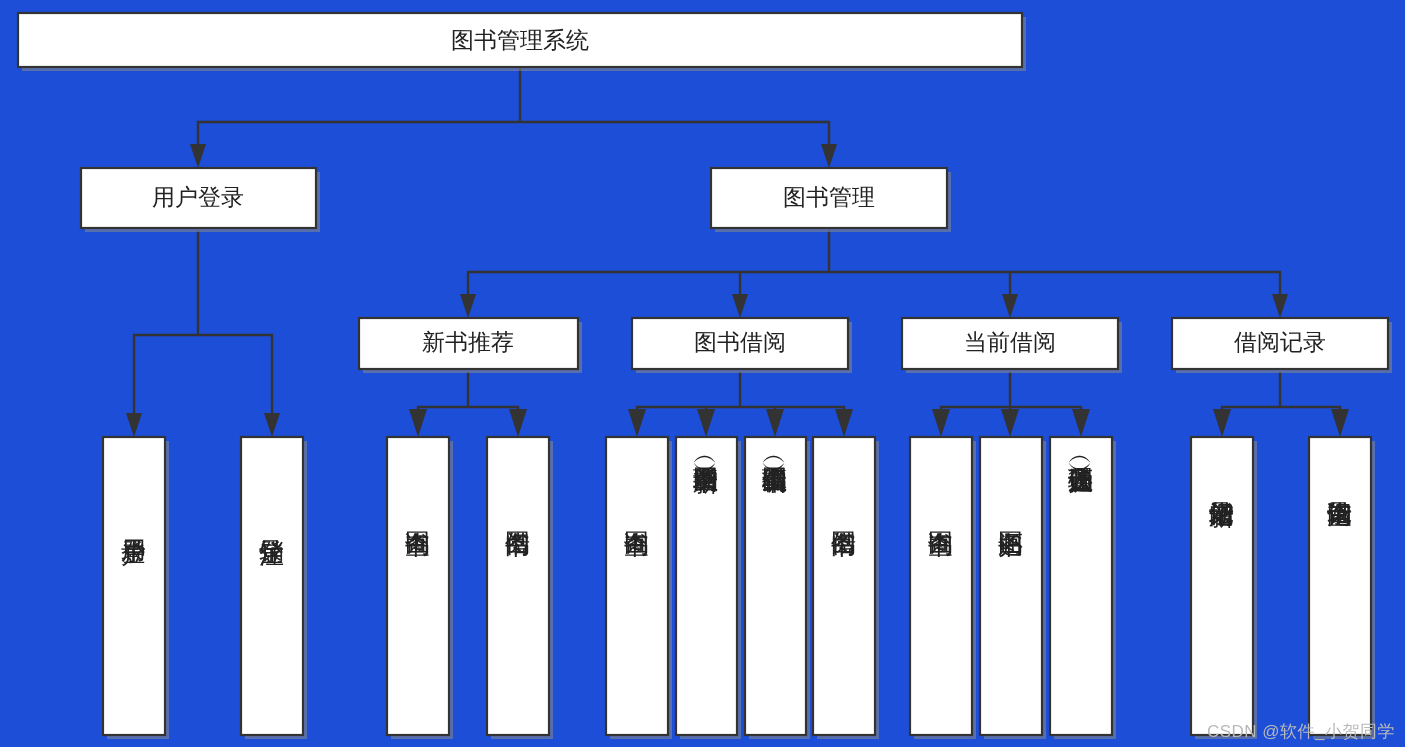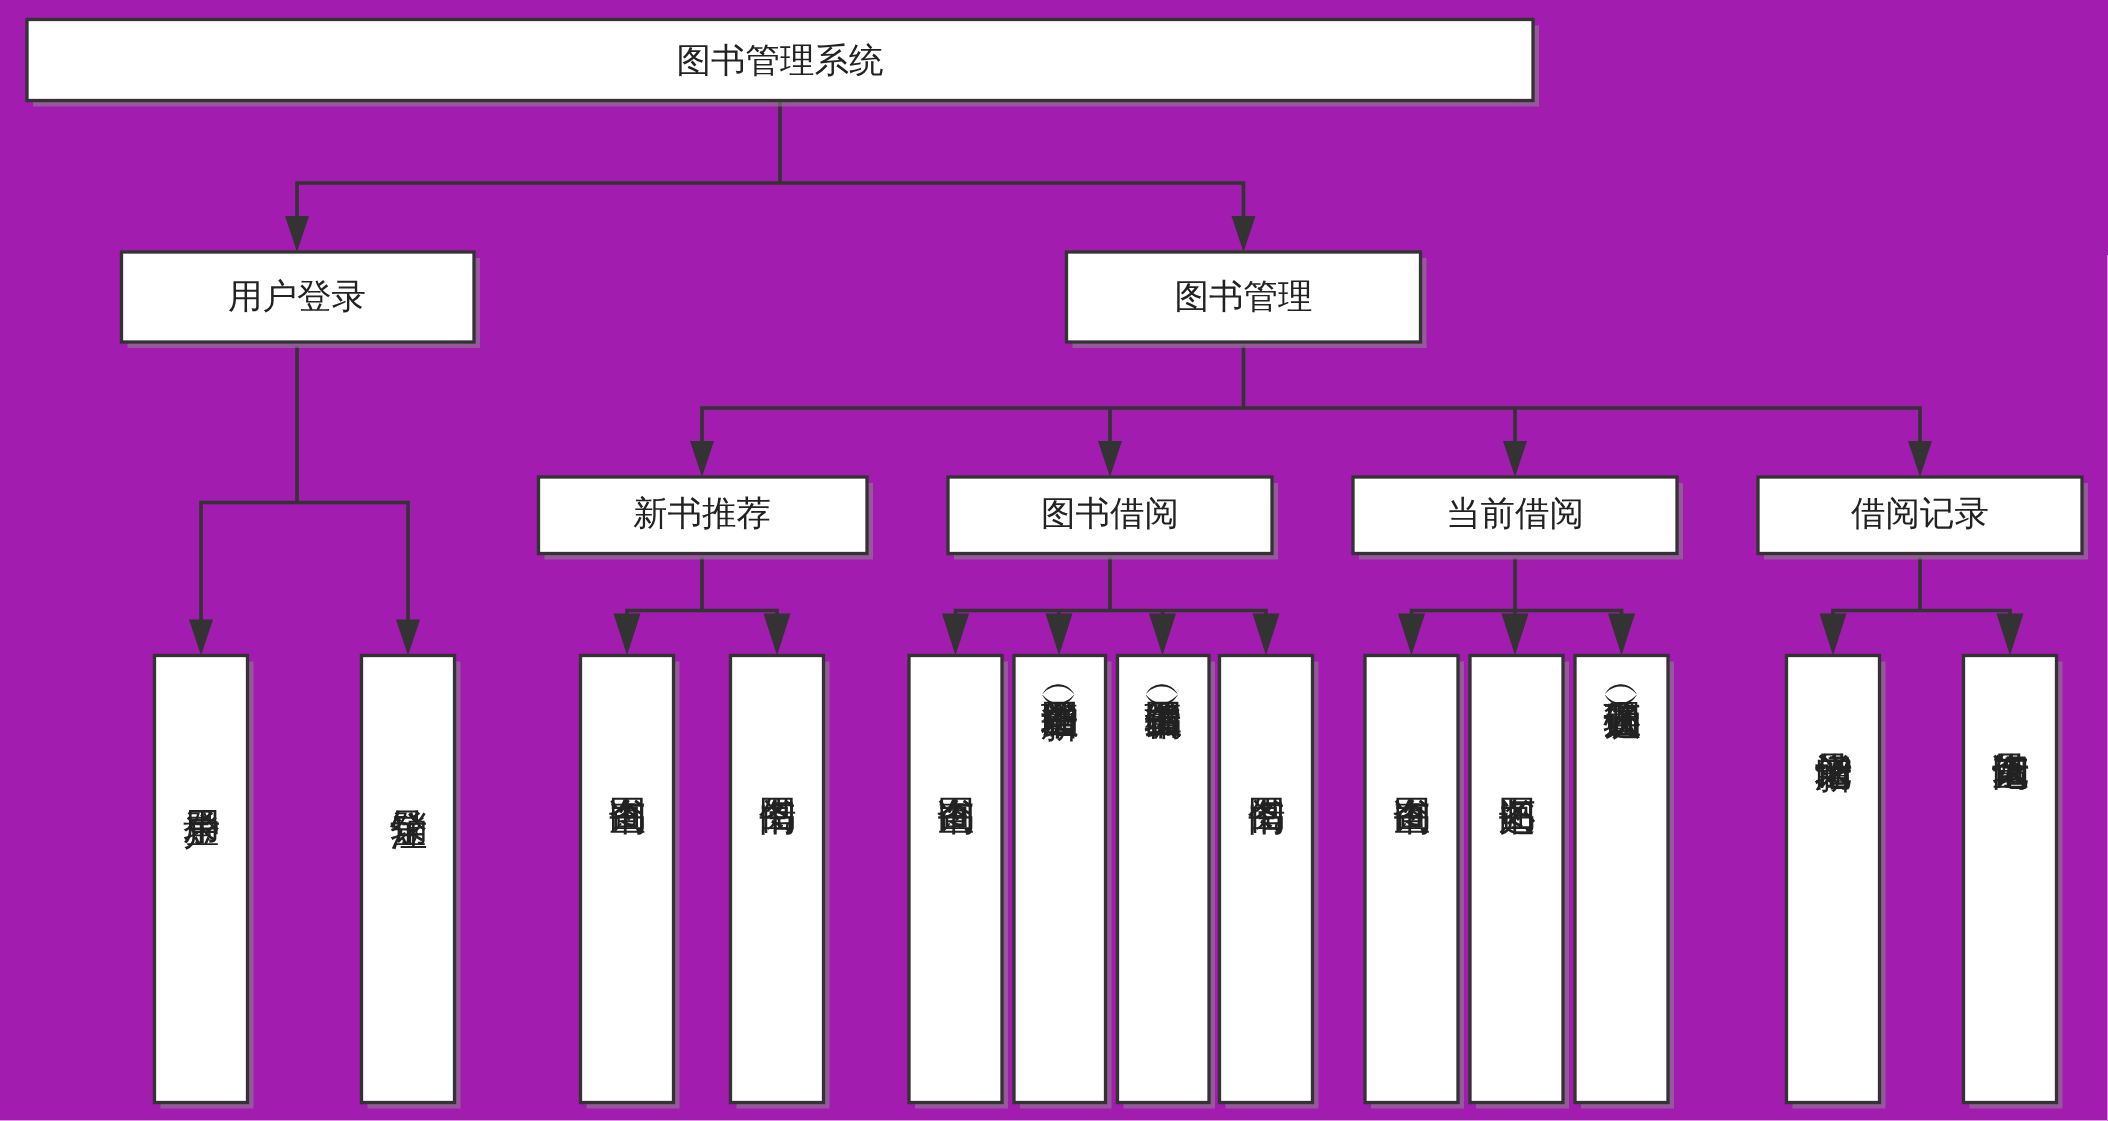--- a/index.html
+++ b/index.html
@@ -10,21 +10,21 @@
   body {
     width: 1405px;
     height: 747px;
     overflow: hidden;
     font-family: "Liberation Sans", "DejaVu Sans", sans-serif;
   }
   #diagram-root {
     position: relative;
     width: 1405px;
     height: 747px;
-    background: #a21caf;
+    background: #1d4ed8;
   }
   svg#diagram-svg {
     position: absolute;
     left: 0;
     top: 0;
     width: 1405px;
     height: 747px;
     display: block;
   }
   .node-box {
@@ -229,14 +229,15 @@
     </g>
 
     <g>
       <rect class="node-shadow" x="1313" y="441" width="62" height="298"></rect>
       <rect class="node-box" x="1309" y="437" width="62" height="298"></rect>
       <text class="node-label-v" x="1340" y="482" style="writing-mode:vertical-rl;text-orientation:upright;">查询借阅记录</text>
     </g>
 
   </svg>
 
+  <div class="watermark-text">CSDN @软件_小贺同学</div>
 
 </div>
 
 </body></html>

